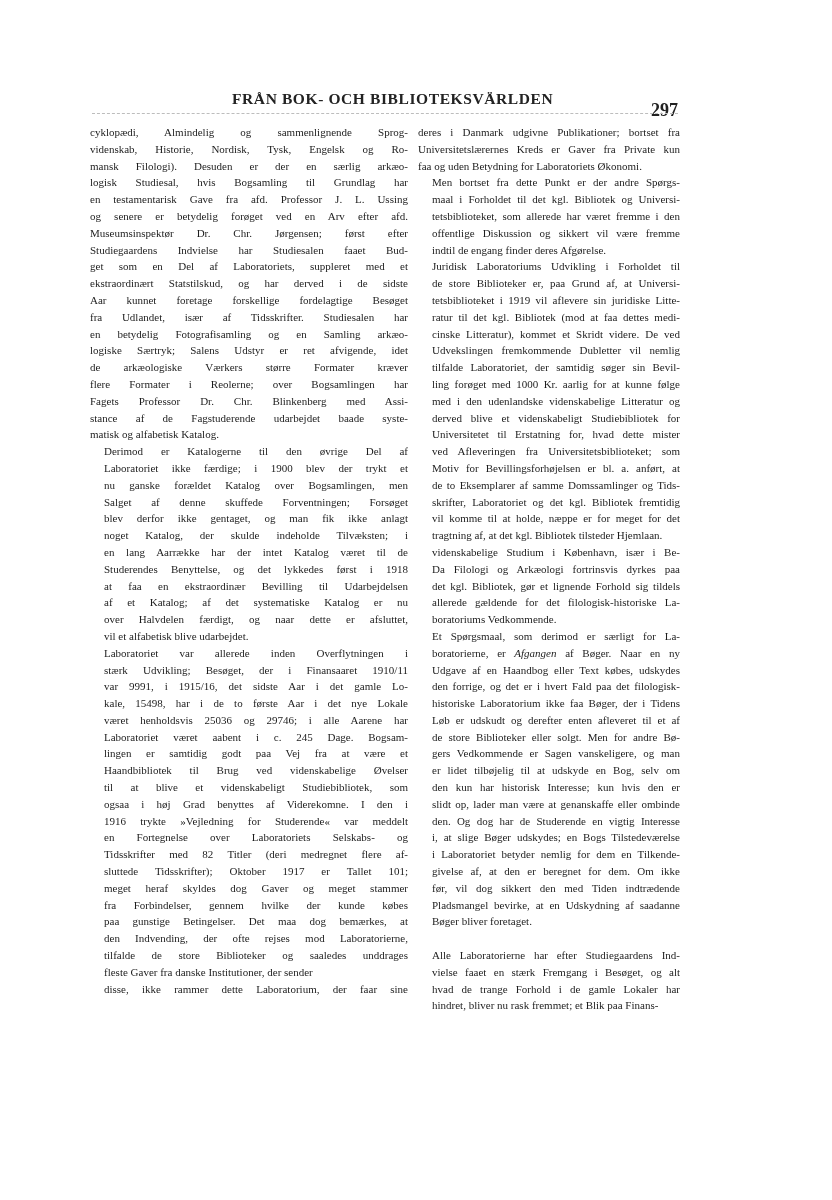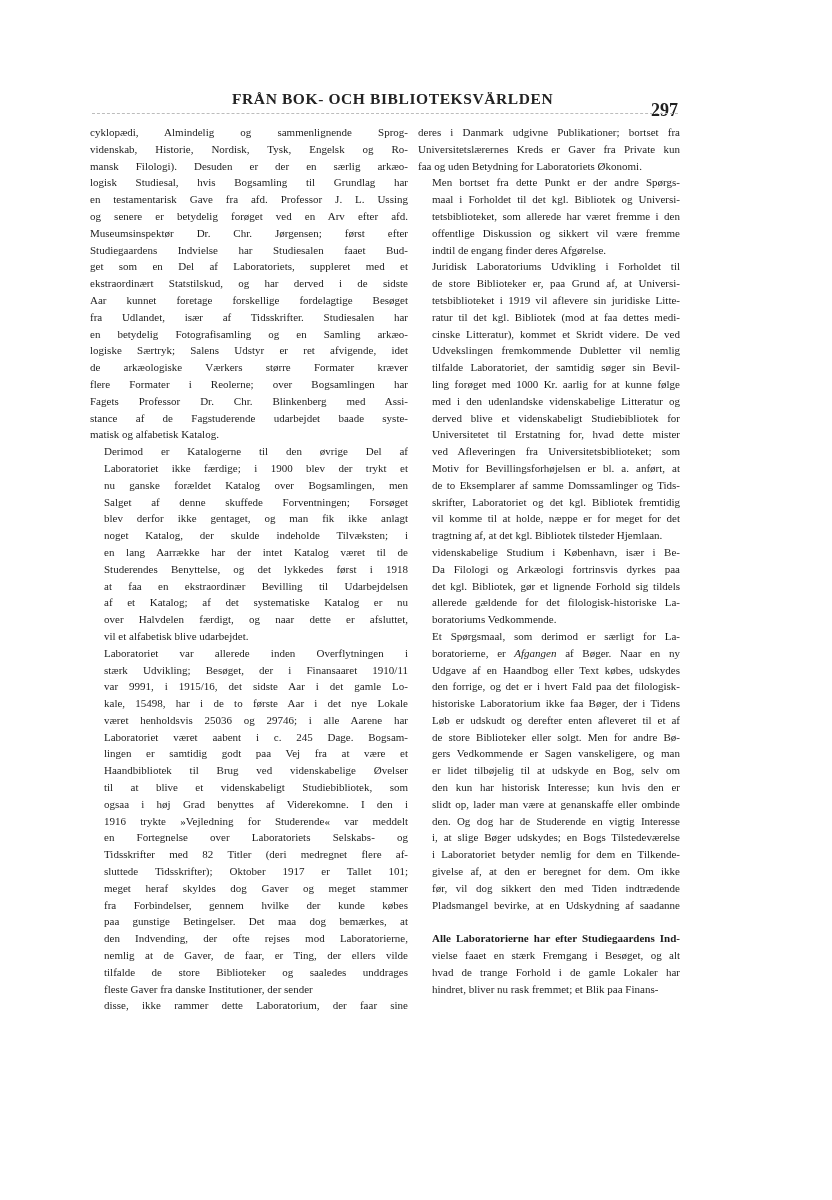--- a/index.html
+++ b/index.html
@@ -96,21 +96,20 @@
         <span class="line">til at blive et videnskabeligt Studiebibliotek, som</span>
         <span class="line">ogsaa i høj Grad benyttes af Viderekomne. I den i</span>
         <span class="line">1916 trykte »Vejledning for Studerende« var meddelt</span>
         <span class="line">en Fortegnelse over Laboratoriets Selskabs- og</span>
         <span class="line">Tidsskrifter med 82 Titler (deri medregnet flere af-</span>
         <span class="line">sluttede Tidsskrifter); Oktober 1917 er Tallet 101;</span>
         <span class="line">meget heraf skyldes dog Gaver og meget stammer</span>
         <span class="line">fra Forbindelser, gennem hvilke der kunde købes</span>
         <span class="line">paa gunstige Betingelser. Det maa dog bemærkes, at</span>
         <span class="line">den Indvending, der ofte rejses mod Laboratorierne,</span>
-        <span class="line">nemlig at de Gaver, de faar, er Ting, der ellers vilde</span>
         <span class="line">tilfalde de store Biblioteker og saaledes unddrages</span>
         <span class="line last">fleste Gaver fra danske Institutioner, der sender</span>
         <span class="line">disse, ikke rammer dette Laboratorium, der faar sine</span>
       </p>
     </div>
   <div class="col col-right" id="col-right">
       <p>
         <span class="line">deres i Danmark udgivne Publikationer; bortset fra</span>
         <span class="line">Universitetslærernes Kreds er Gaver fra Private kun</span>
         <span class="line last">faa og uden Betydning for Laboratoriets Økonomi.</span>
@@ -159,21 +158,22 @@
         <span class="line">gers Vedkommende er Sagen vanskeligere, og man</span>
         <span class="line">er lidet tilbøjelig til at udskyde en Bog, selv om</span>
         <span class="line">den kun har historisk Interesse; kun hvis den er</span>
         <span class="line">slidt op, lader man være at genanskaffe eller ombinde</span>
         <span class="line">den. Og dog har de Studerende en vigtig Interesse</span>
         <span class="line">i, at slige Bøger udskydes; en Bogs Tilstedeværelse</span>
         <span class="line">i Laboratoriet betyder nemlig for dem en Tilkende-</span>
         <span class="line">givelse af, at den er beregnet for dem. Om ikke</span>
         <span class="line">før, vil dog sikkert den med Tiden indtrædende</span>
         <span class="line">Pladsmangel bevirke, at en Udskydning af saadanne</span>
+        <span class="line last">Bøger bliver foretaget.</span>
       </p>
       <p class="indent gap">
-        <span class="line" style="text-indent: 14px; font-weight: bold;">Alle Laboratorierne har efter Studiegaardens Ind-</span>
+        <span class="line" style="text-indent: 14px;">Alle Laboratorierne har efter Studiegaardens Ind-</span>
         <span class="line">vielse faaet en stærk Fremgang i Besøget, og alt</span>
         <span class="line">hvad de trange Forhold i de gamle Lokaler har</span>
         <span class="line last">hindret, bliver nu rask fremmet; et Blik paa Finans-</span>
       </p>
     </div>
 </div>
 
 </body></html>

